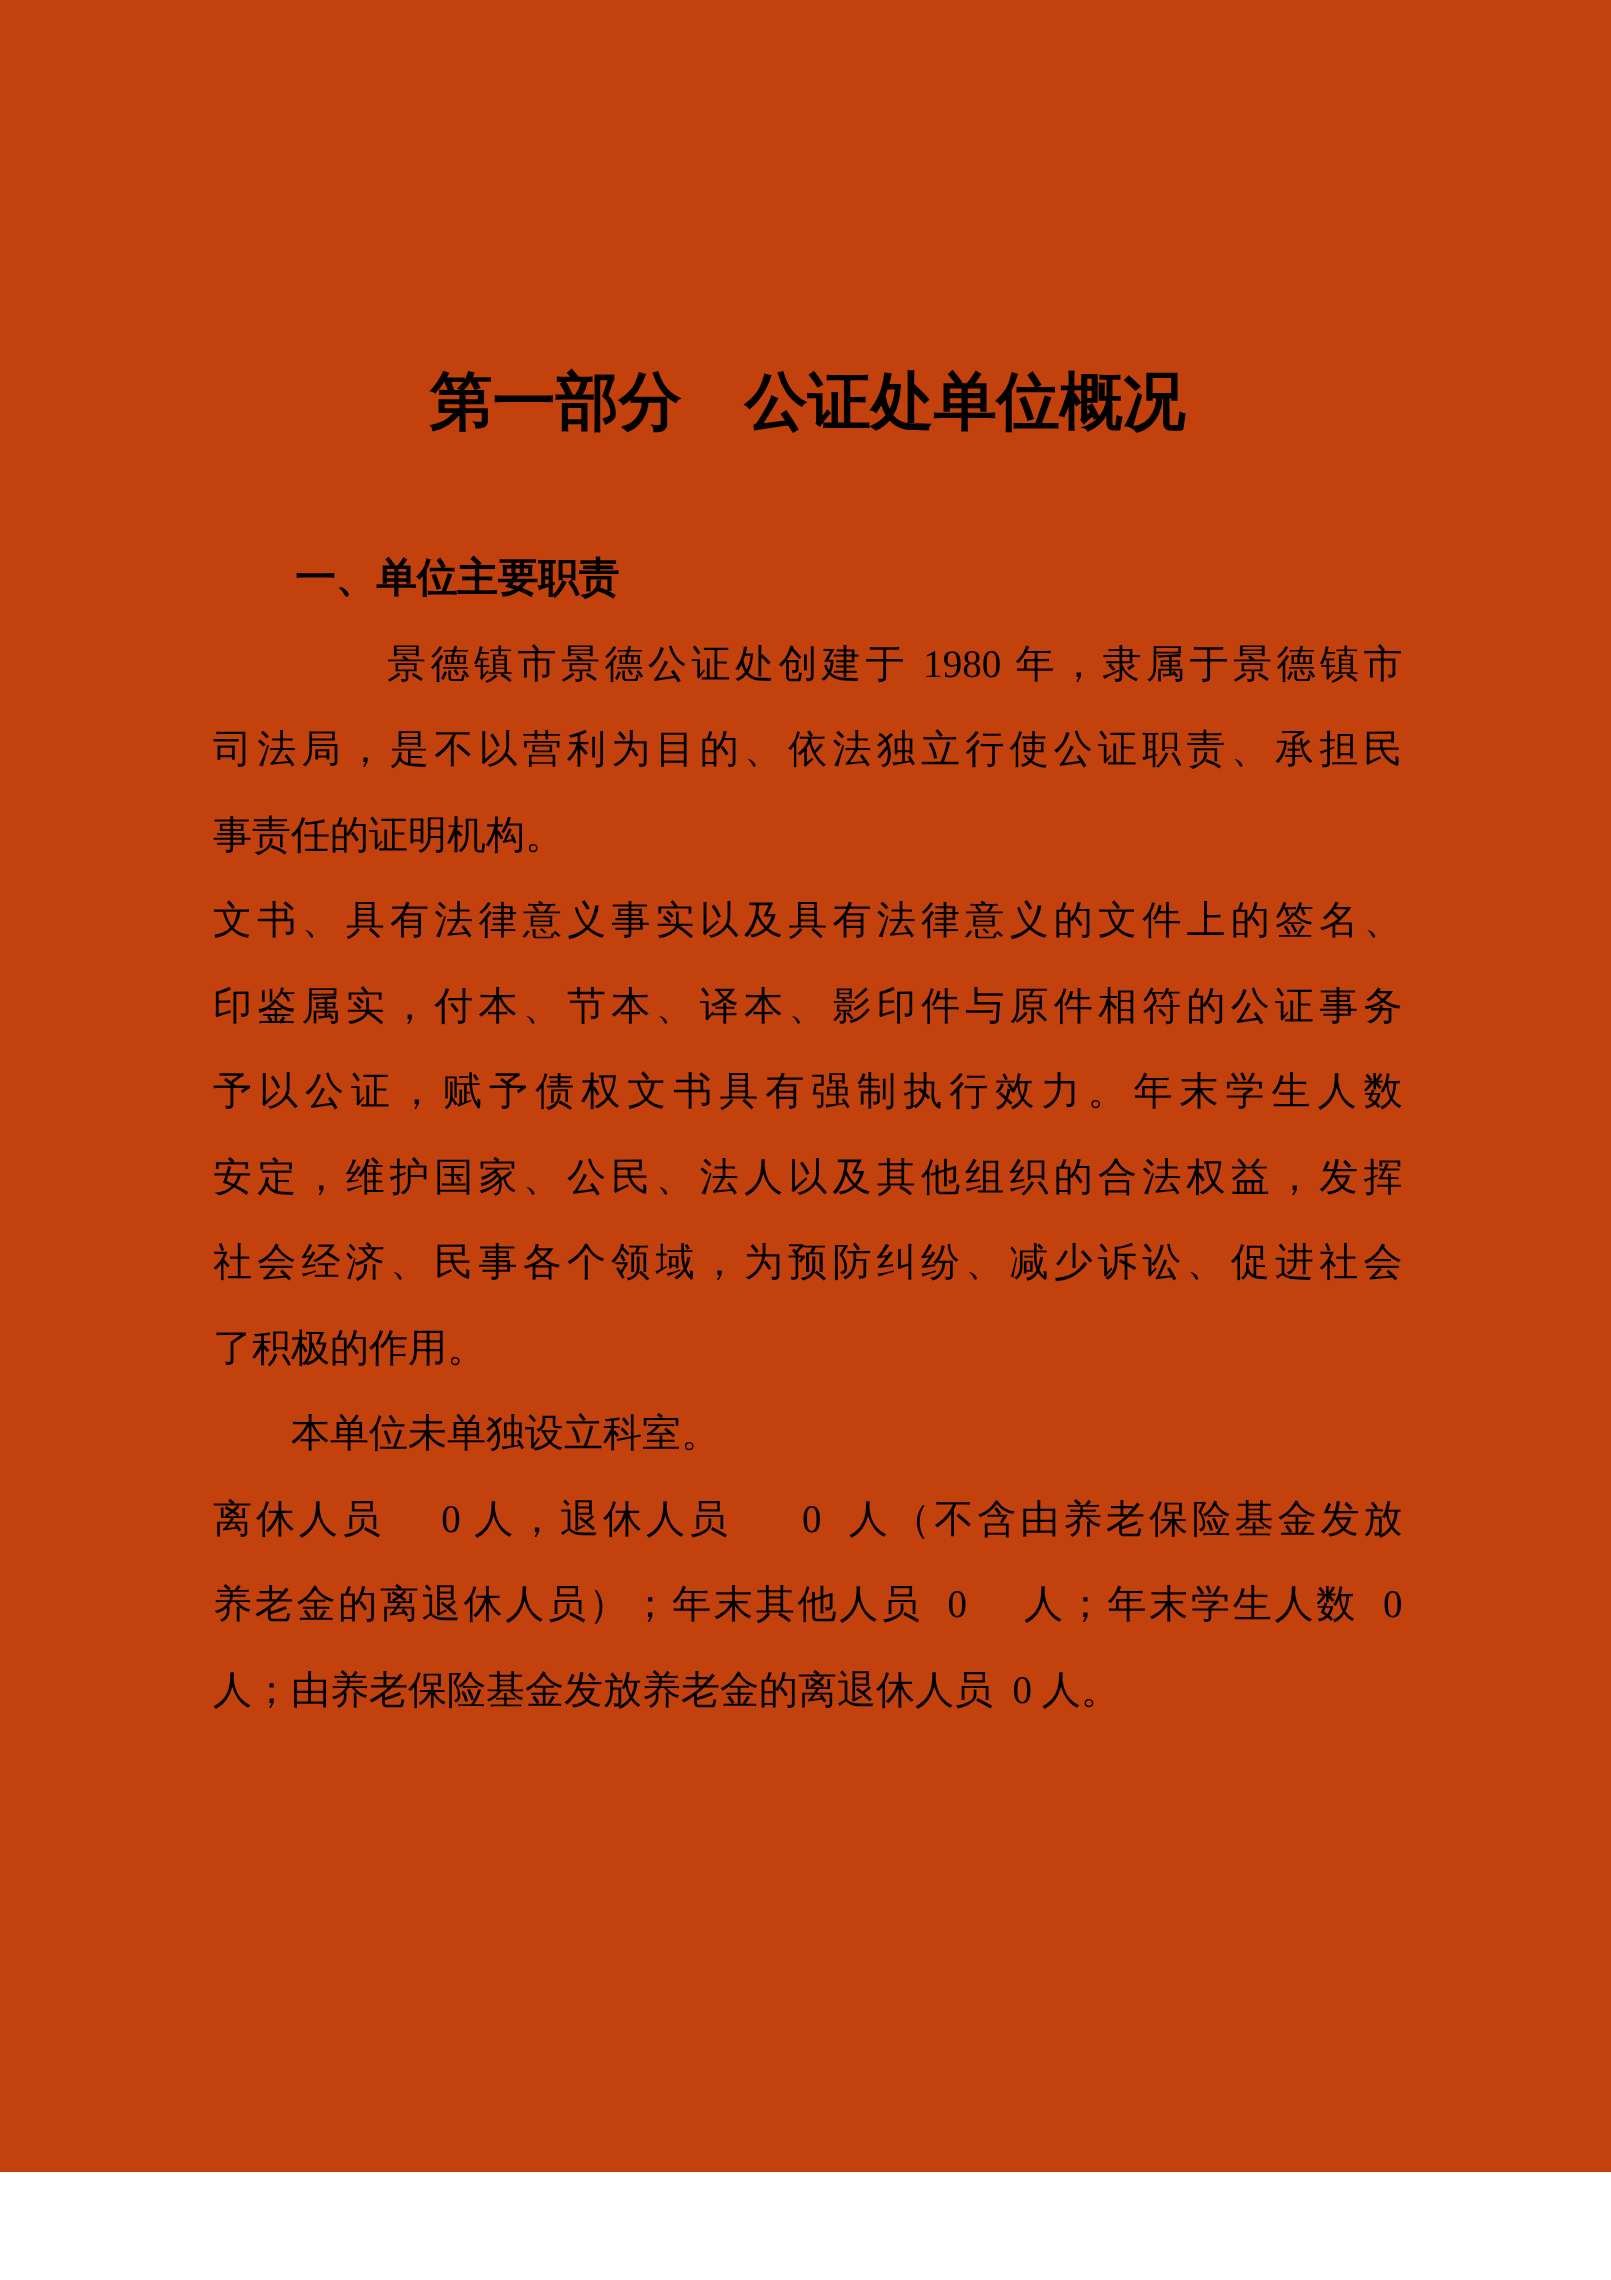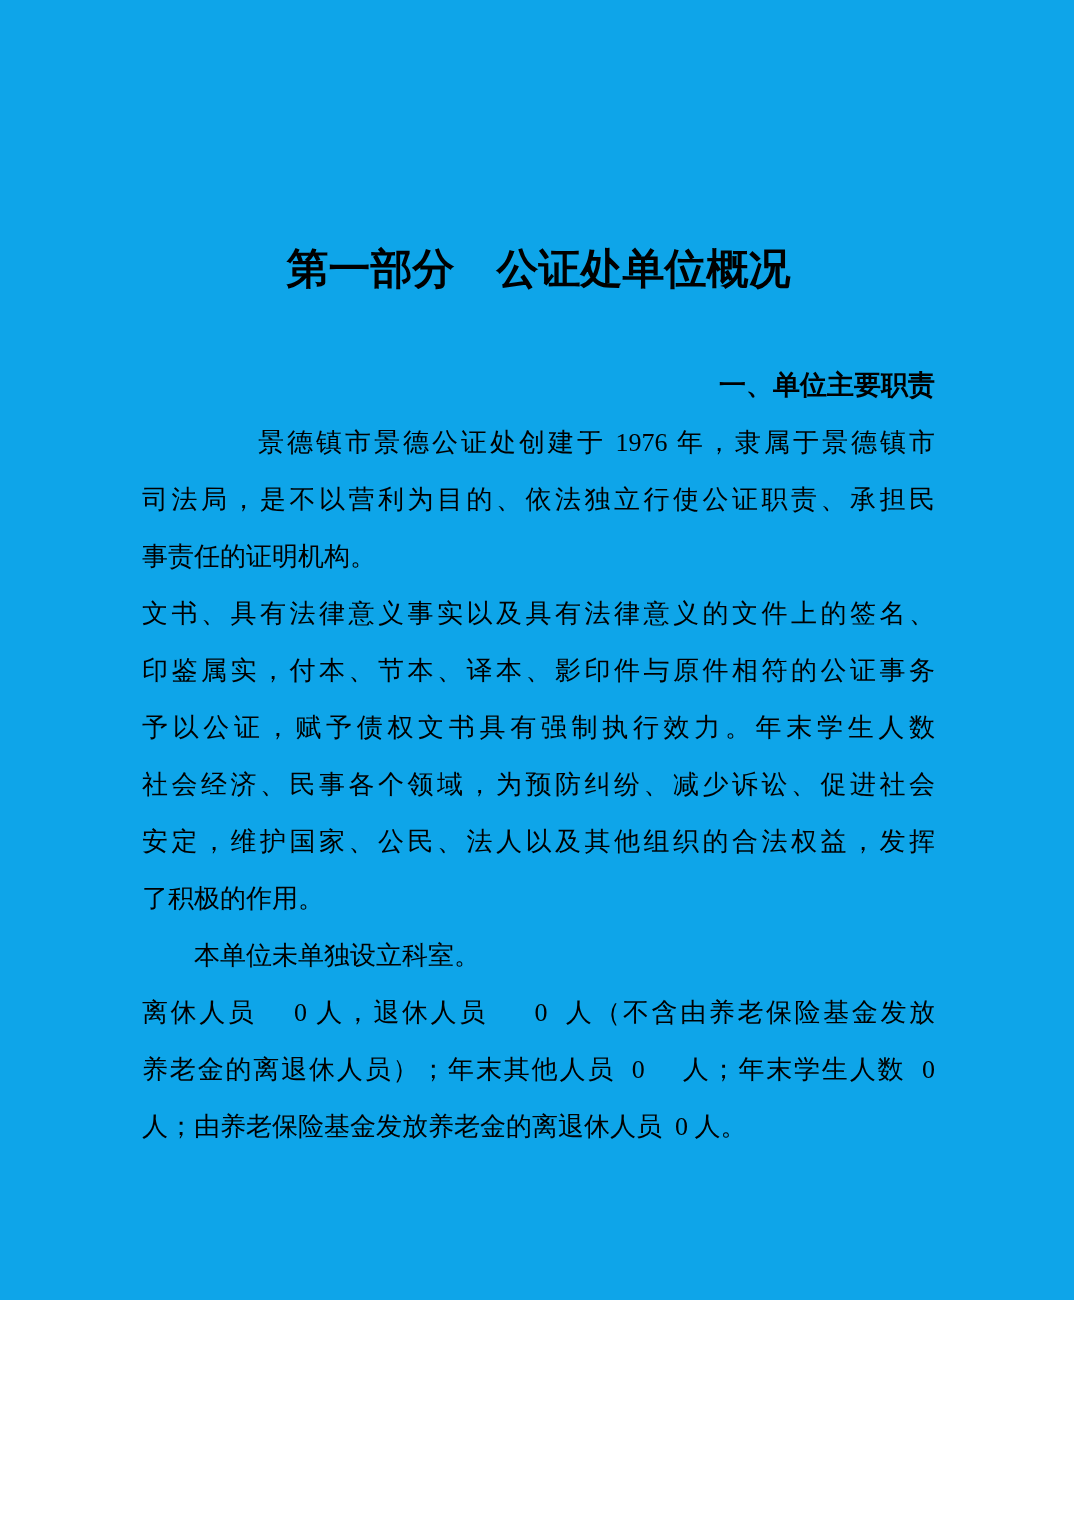--- a/index.html
+++ b/index.html
@@ -3,23 +3,23 @@
 <meta charset="utf-8">
 <style>
   html, body {
     margin: 0;
     padding: 0;
     background: #ffffff;
   }
   .page {
     position: relative;
     width: 1074px;
-    height: 1300px;
+    height: 1448px;
     box-sizing: border-box;
-    background: #0ea5e9;
+    background: #c2410c;
     color: #000000;
     padding: 240px 139px 0 142px;
     overflow: hidden;
     font-family: "Liberation Serif", "DejaVu Serif", serif;
   }
   .doc-title {
     margin: 0;
     font-family: "Liberation Serif", "DejaVu Serif", serif;
     font-weight: bold;
     font-size: 42px;
@@ -32,21 +32,21 @@
     font-size: 26px;
     line-height: 57px;
   }
   .section-heading {
     margin: 0;
     padding-left: 55px;
     font-family: "Liberation Sans", "DejaVu Sans", sans-serif;
     font-weight: bold;
     font-size: 27px;
     line-height: 57px;
-    text-align: right;
+    text-align: left;
   }
   .paragraph {
     margin: 0;
   }
   .line {
     text-align: justify;
     text-align-last: justify;
     text-justify: inter-character;
     line-height: 57px;
     white-space: pre-wrap;
@@ -56,30 +56,30 @@
   }
 </style>
 </head>
 <body>
 
 <div class="page">
   <h1 class="doc-title">第一部分　公证处单位概况</h1>
   <div class="doc-body" id="doc-body">
       <h2 class="section-heading">一、单位主要职责</h2>
       <div class="paragraph">
-        <div class="line">　　　　景德镇市景德公证处创建于 1976 年，隶属于景德镇市</div>
+        <div class="line">　　　　景德镇市景德公证处创建于 1980 年，隶属于景德镇市</div>
         <div class="line">司法局，是不以营利为目的、依法独立行使公证职责、承担民</div>
         <div class="line para-end">事责任的证明机构。</div>
       </div>
       <div class="paragraph">
         <div class="line">文书、具有法律意义事实以及具有法律意义的文件上的签名、</div>
         <div class="line">印鉴属实，付本、节本、译本、影印件与原件相符的公证事务</div>
         <div class="line">予以公证，赋予债权文书具有强制执行效力。年末学生人数</div>
+        <div class="line">安定，维护国家、公民、法人以及其他组织的合法权益，发挥</div>
         <div class="line">社会经济、民事各个领域，为预防纠纷、减少诉讼、促进社会</div>
-        <div class="line">安定，维护国家、公民、法人以及其他组织的合法权益，发挥</div>
         <div class="line para-end">了积极的作用。</div>
       </div>
       <div class="paragraph">
         <div class="line para-end">　　本单位未单独设立科室。</div>
       </div>
       <div class="paragraph">
         <div class="line">离休人员　 0 人，退休人员　  0  人（不含由养老保险基金发放</div>
         <div class="line">养老金的离退休人员）；年末其他人员  0　 人；年末学生人数  0</div>
         <div class="line para-end">人；由养老保险基金发放养老金的离退休人员  0 人。</div>
       </div>

